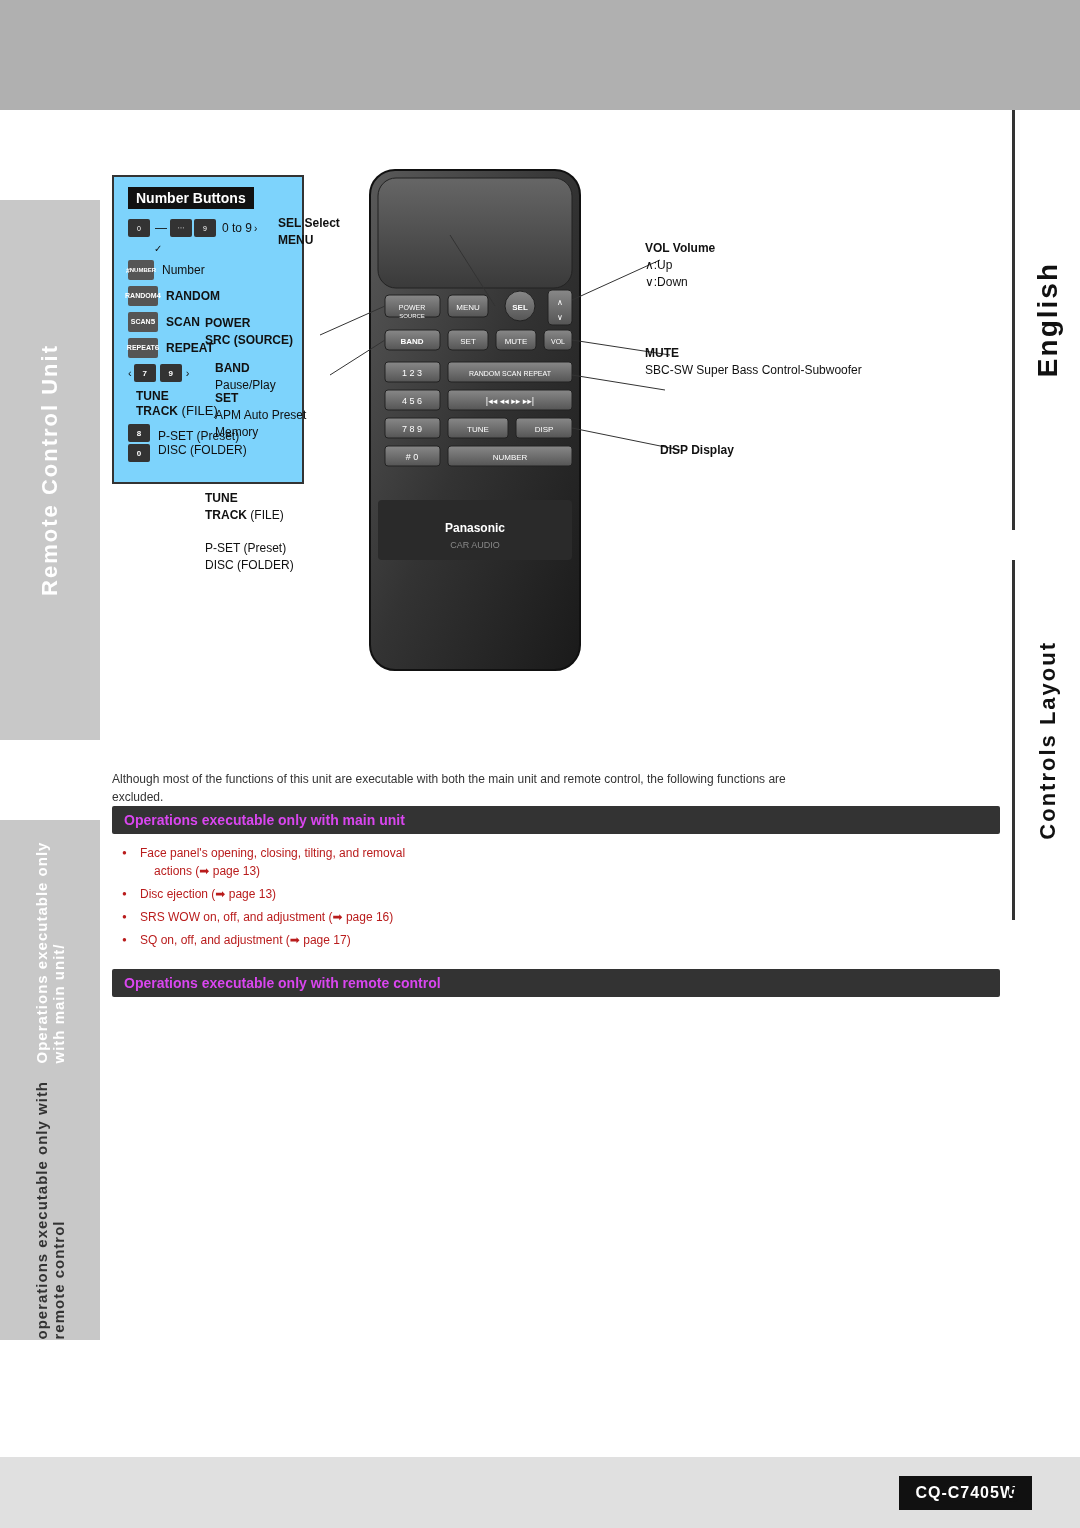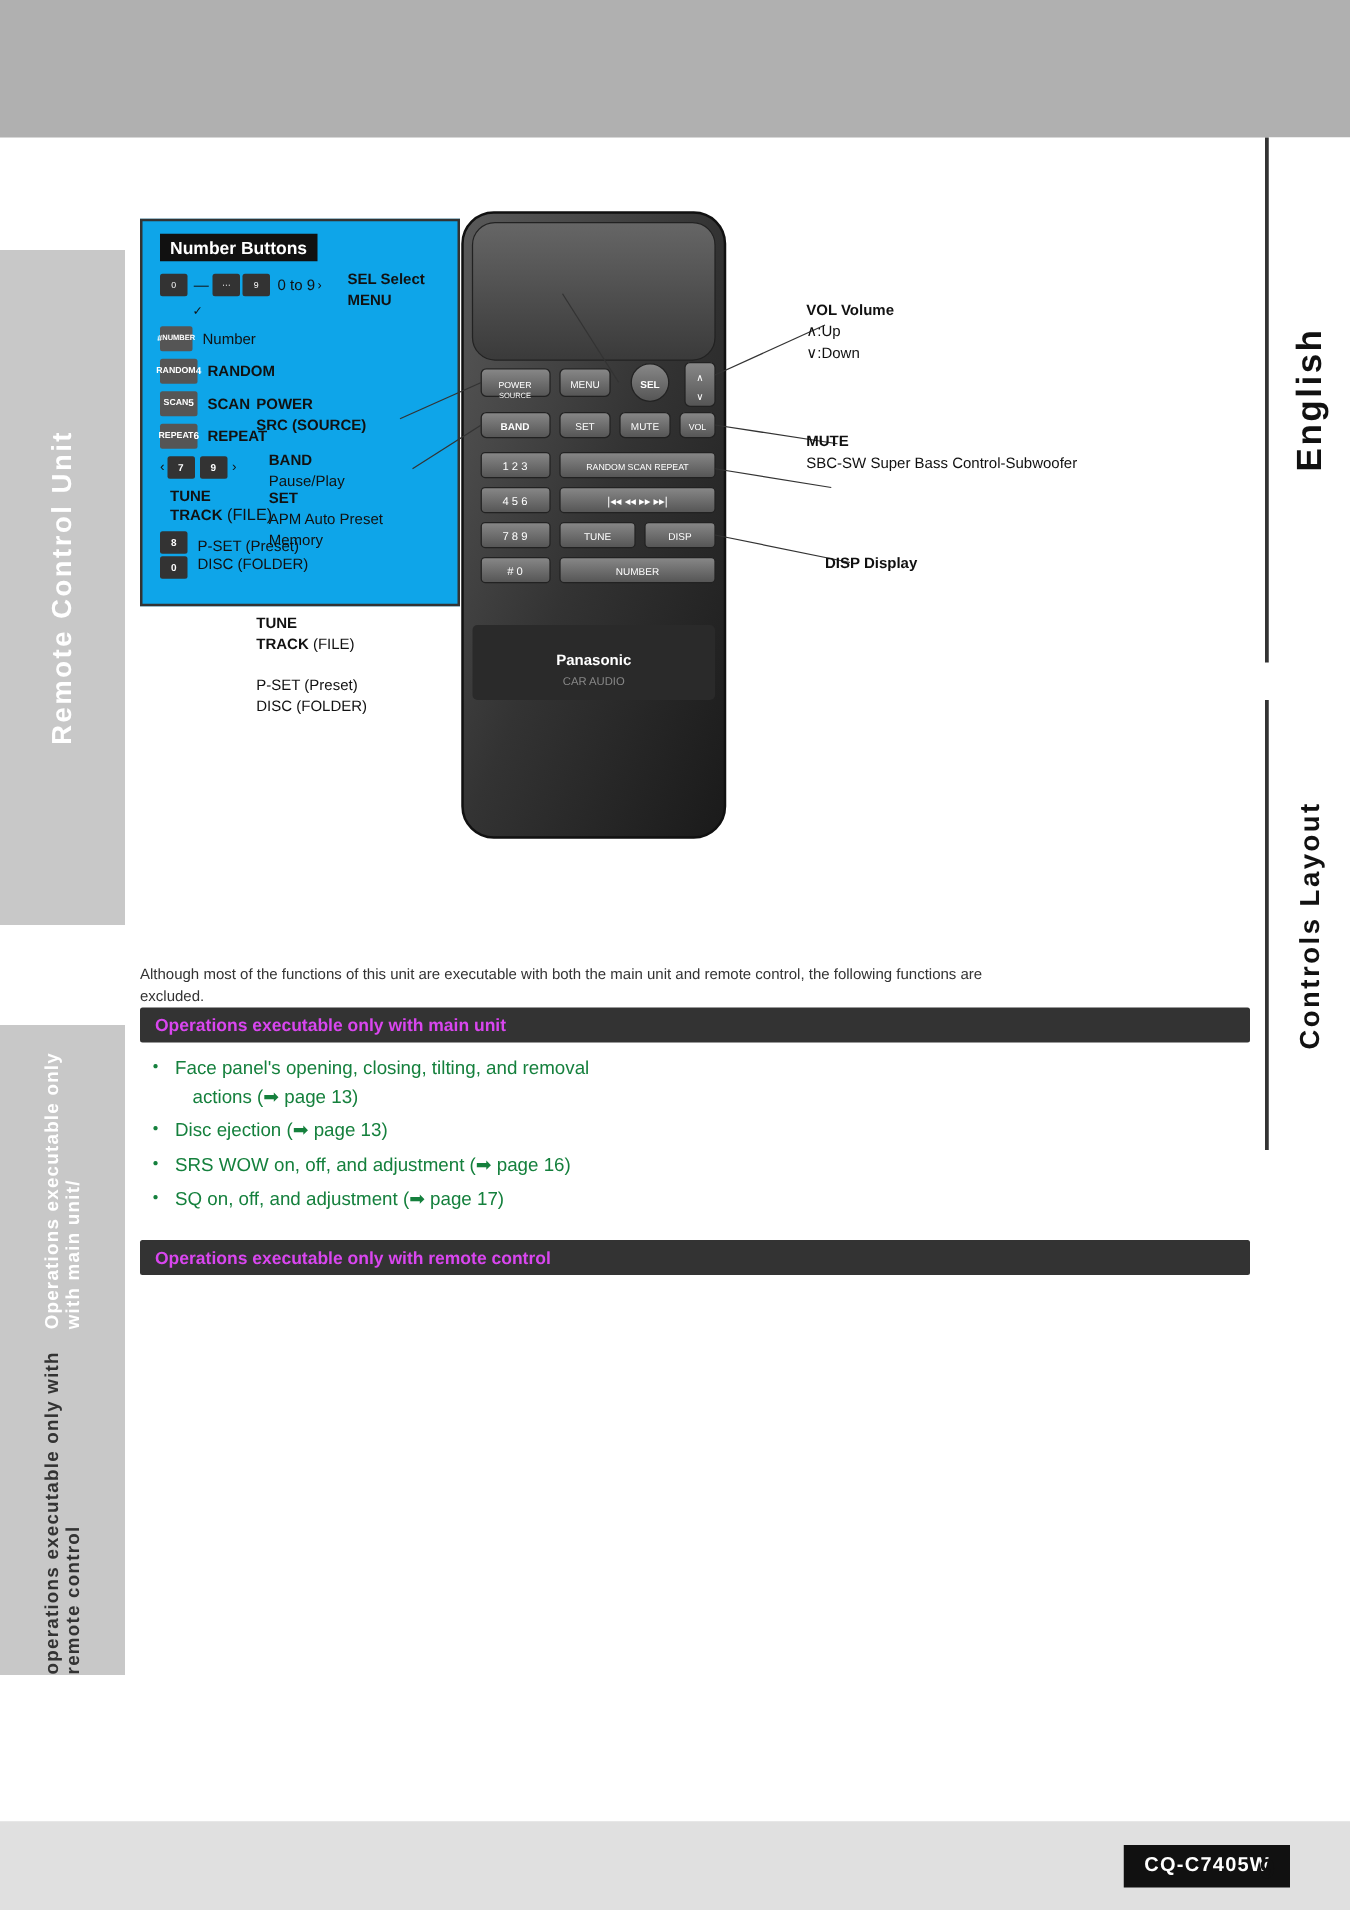--- a/index.html
+++ b/index.html
@@ -124,22 +124,22 @@
       font-weight: bold;
       color: #fff;
       letter-spacing: 2px;
     }
 
     
     .number-buttons-box {
       position: absolute;
       top: 175px;
       left: 112px;
-      width: 256px;
-      background: #0ea5e9;
+      width: 192px;
+      background: #7dd3fc;
       border: 2px solid #333;
       padding: 10px 14px 14px 14px;
     }
     .number-buttons-title {
       background: #111;
       color: #fff;
       font-size: 14px;
       font-weight: bold;
       padding: 3px 8px;
       margin-bottom: 10px;
@@ -205,26 +205,26 @@
       margin-bottom: 10px;
       border-radius: 2px;
     }
 
     .ops-list {
       list-style: none;
       margin-bottom: 20px;
       padding-left: 10px;
     }
     .ops-list li {
-      font-size: 15px;
+      font-size: 12px;
       margin-bottom: 5px;
       line-height: 1.5;
       padding-left: 18px;
       position: relative;
-      color: #15803d;
+      color: #b91c1c;
     }
     .ops-list li::before {
       content: '●';
       position: absolute;
       left: 0;
       font-size: 8px;
       top: 3px;
     }
     .ops-list li .sub {
       padding-left: 14px;

